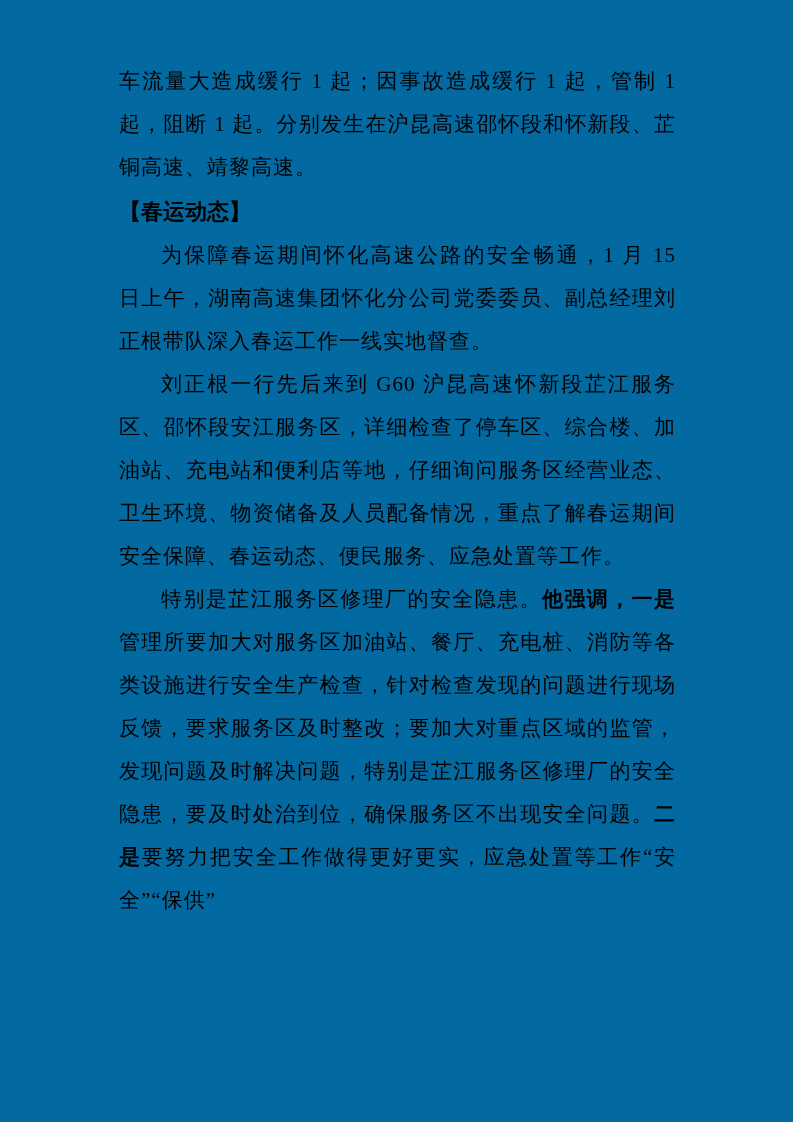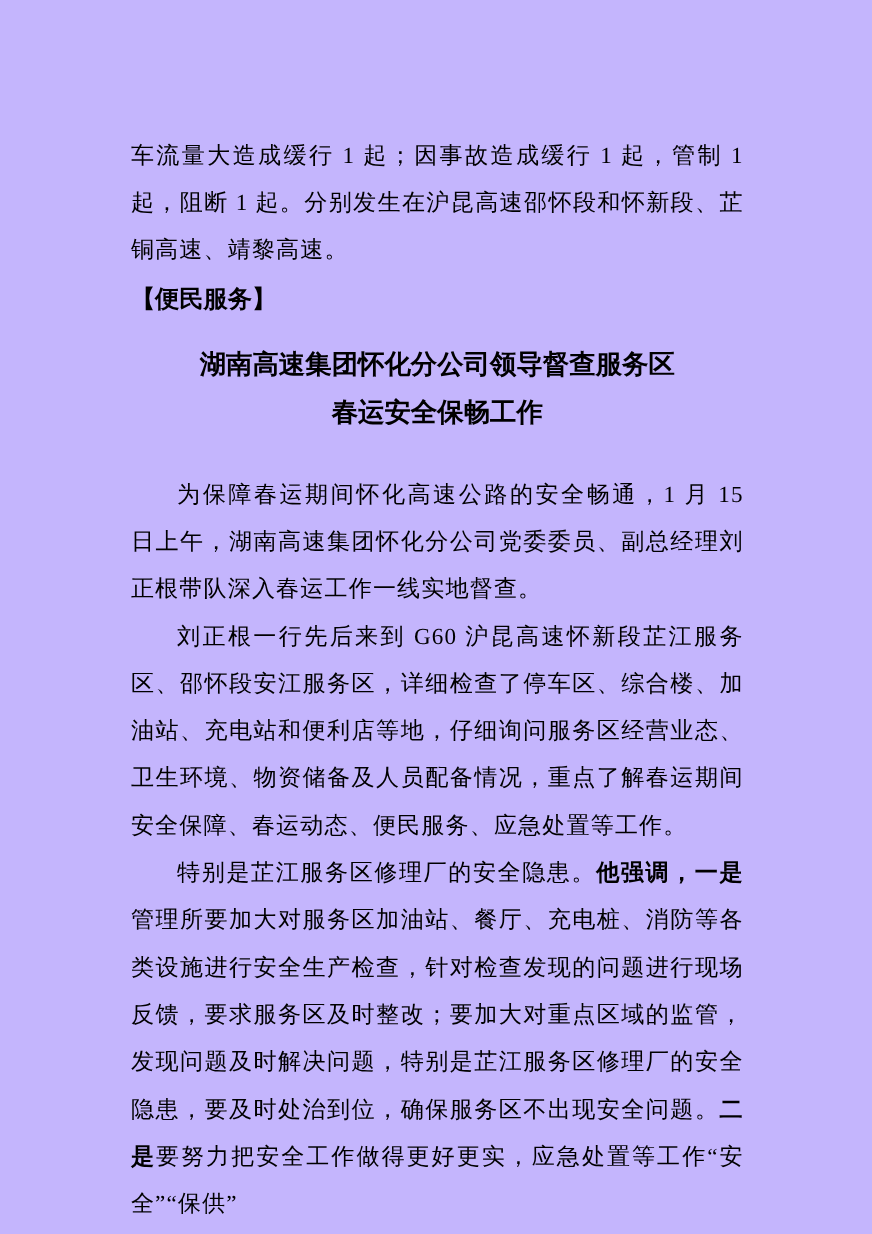--- a/index.html
+++ b/index.html
@@ -5,23 +5,23 @@
   html, body {
     margin: 0;
     padding: 0;
     background: #ffffff;
   }
   .page {
     position: relative;
     width: 793px;
     height: 1122px;
     margin: 0 auto;
-    background: #c4b5fd;
+    background: #0369a1;
     box-sizing: border-box;
-    padding: 120px 117px 0 119px;
+    padding: 60px 117px 0 119px;
     overflow: hidden;
     color: #000000;
   }
   .body-text {
     margin: 0;
     font-family: "Liberation Serif", "DejaVu Serif", serif;
     font-size: 21px;
     line-height: 43px;
     color: #000000;
     text-align: justify;
@@ -60,26 +60,22 @@
     font-weight: bold;
   }
 </style>
 </head>
 <body>
 
 <div class="page">
 
   <p class="body-text intro">车流量大造成缓行 1 起；因事故造成缓行 1 起，管制 1 起，阻断 1 起。分别发生在沪昆高速邵怀段和怀新段、芷铜高速、靖黎高速。</p>
 
-  <p class="section-marker">【便民服务】</p>
+  <p class="section-marker">【春运动态】</p>
 
-  <h1 class="article-title">
-    <span class="title-line">湖南高速集团怀化分公司领导督查服务区</span>
-    <span class="title-line">春运安全保畅工作</span>
-  </h1>
 
   <p class="body-text para">为保障春运期间怀化高速公路的安全畅通，1 月 15 日上午，湖南高速集团怀化分公司党委委员、副总经理刘正根带队深入春运工作一线实地督查。</p>
 
   <p class="body-text para">刘正根一行先后来到 G60 沪昆高速怀新段芷江服务区、邵怀段安江服务区，详细检查了停车区、综合楼、加油站、充电站和便利店等地，仔细询问服务区经营业态、卫生环境、物资储备及人员配备情况，重点了解春运期间安全保障、春运动态、便民服务、应急处置等工作。</p>
 
   <p class="body-text para"><span>特别是芷江服务区修理厂的安全隐患。</span><b class="emph">他强调，一是</b><span>管理所要加大对服务区加油站、餐厅、充电桩、消防等各类设施进行安全生产检查，针对检查发现的问题进行现场反馈，要求服务区及时整改；要加大对重点区域的监管，发现问题及时解决问题，特别是芷江服务区修理厂的安全隐患，要及时处治到位，确保服务区不出现安全问题。</span><b class="emph">二是</b><span>要努力把安全工作做得更好更实，应急处置等工作“安全”“保供”</span></p>
 
 </div>
 
 </body></html>

